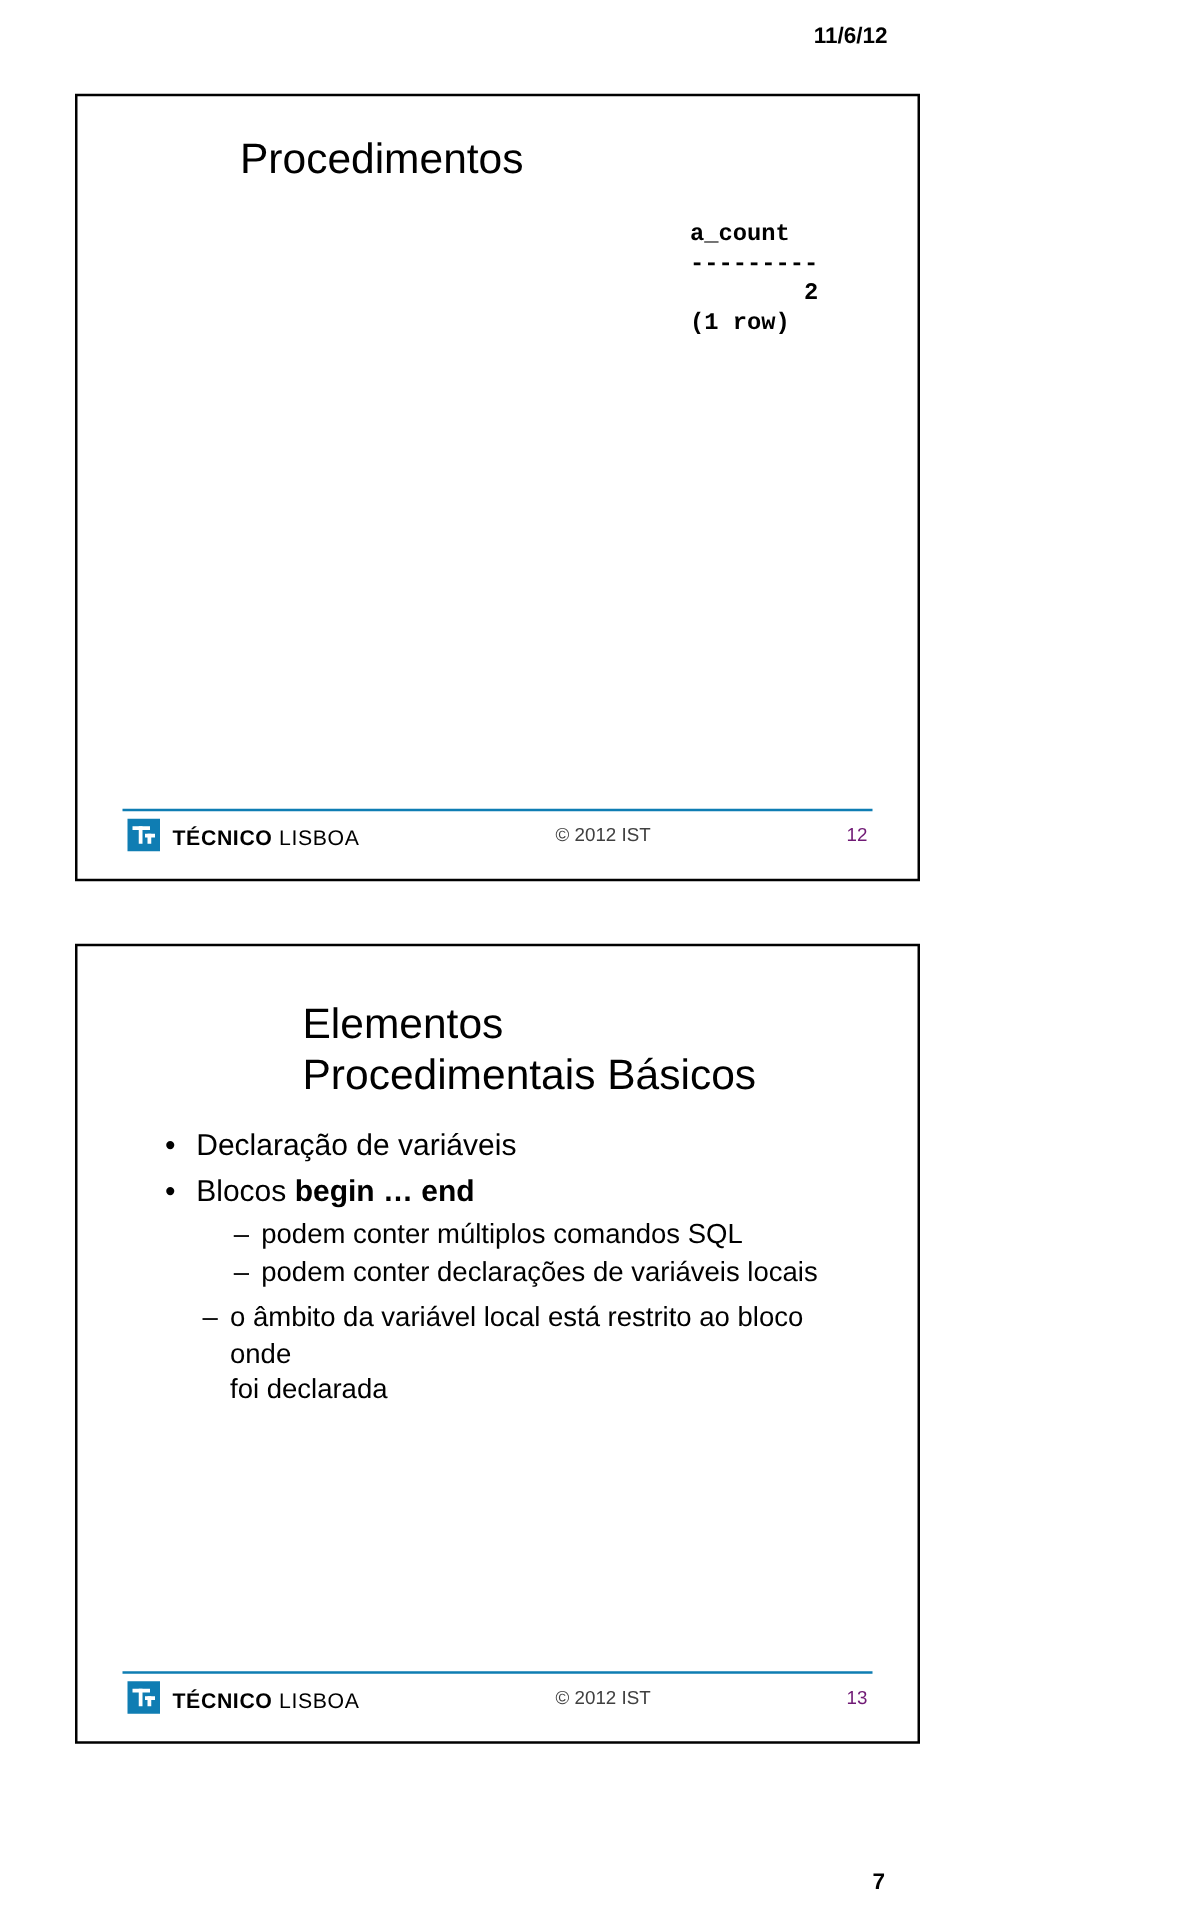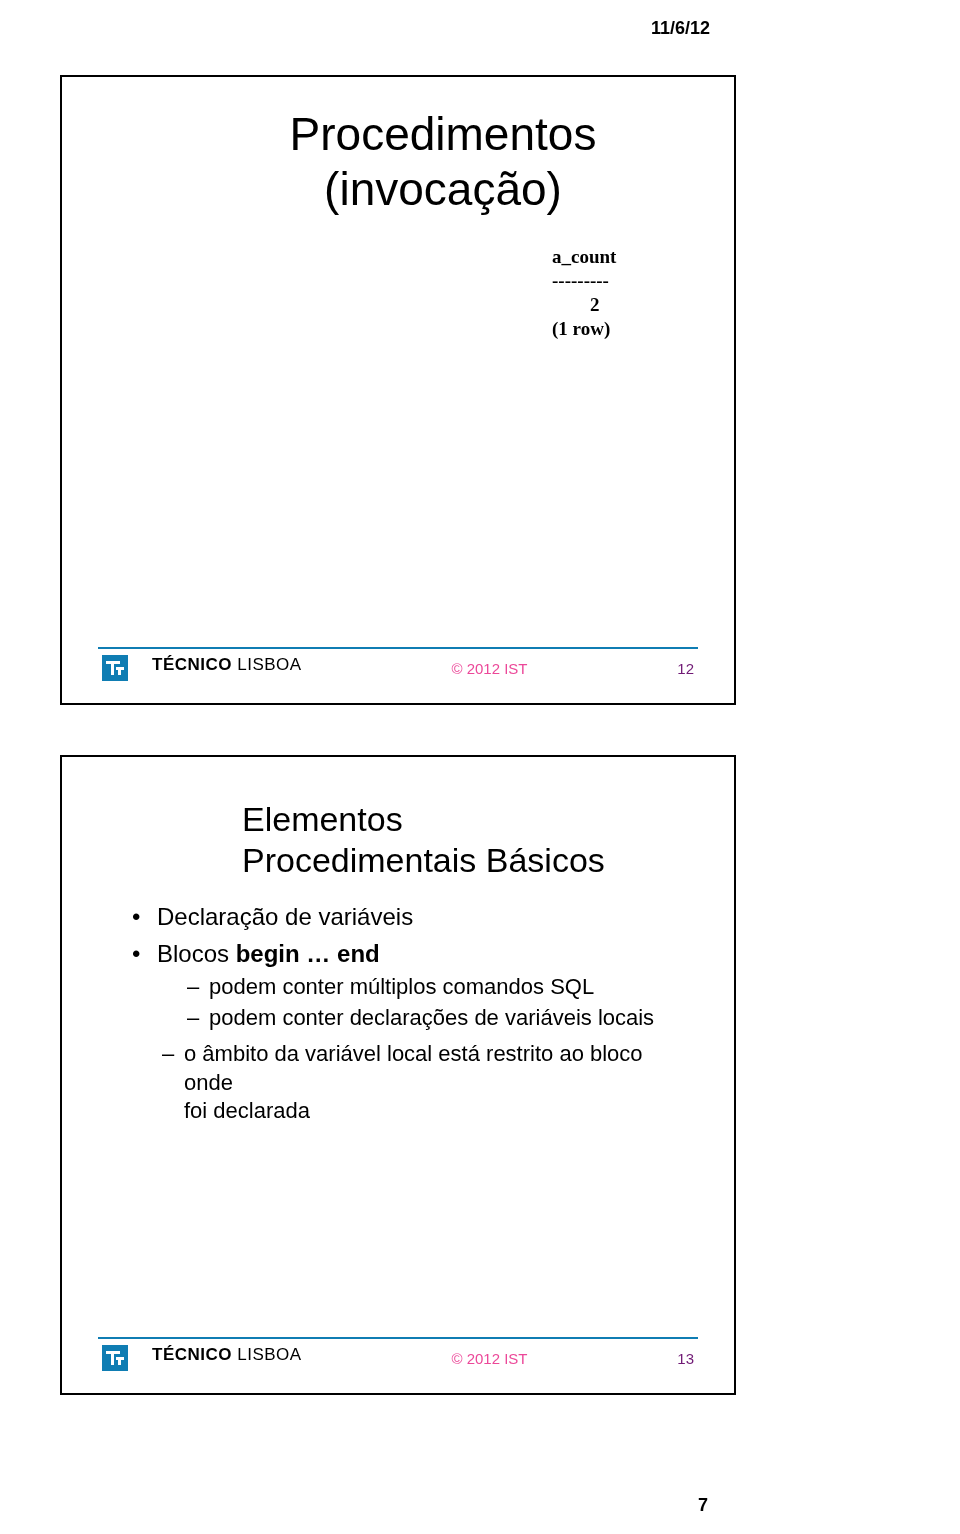--- a/index.html
+++ b/index.html
@@ -25,41 +25,41 @@
   }
   .slide {
     border: 2px solid #000;
     margin-top: 50px;
     height: 630px;
     position: relative;
     padding: 30px 40px 0 40px;
   }
   .slide.second { height: 640px; }
   .title {
-    font-size: 46px;
-    text-align: center;
+    font-size: 34px;
+    text-align: left;
     margin: 0 0 25px 90px;
     line-height: 1.2;
   }
   .title2 {
     font-size: 34px;
     text-align: left;
     margin: 12px 0 20px 140px;
     line-height: 1.2;
   }
   .code {
     font-family: "Courier New", monospace;
     font-size: 22px;
     font-weight: bold;
     white-space: pre;
     margin-left: 20px;
     line-height: 1.3;
   }
   .result {
-    font-family: Liberation Serif, serif;
+    font-family: Liberation Mono, monospace;
     font-size: 19px;
     font-weight: bold;
     white-space: pre;
     text-align: left;
     margin-top: 28px;
     margin-left: 450px;
     line-height: 1.25;
   }
   .bull-list {
     list-style: none;
@@ -111,22 +111,22 @@
     bottom: 22px;
     left: 40px;
     right: 40px;
     display: flex;
     align-items: center;
     justify-content: space-between;
     gap: 10px;
   }
   .footer-left {
     display: flex;
-    align-items: flex-start;
-    gap: 24px;
+    align-items: flex-end;
+    gap: 10px;
   }
   .logo {
     width: 26px;
     height: 26px;
     background: #0f7db3;
     position: relative;
   }
   .logo-t1, .logo-t2 {
     position: absolute;
     background: #fff;
@@ -136,21 +136,21 @@
   .logo-t3 { position:absolute; width:3px; height:8px; background:#fff; top:12px; left:16px;}
   .logo-t4 { position:absolute; width:8px; height:3px; background:#fff; top:12px; left:14px;}
   .brand {
     font-size: 17px;
     letter-spacing: 0.5px;
   }
   .brand .b1 { font-weight: bold; }
   .brand .b2 { font-weight: normal; }
   .copyright {
     font-size: 15px;
-    color: #ec4899;
+    color: #404040;
   }
   .slidenum {
     font-size: 15px;
     color: #701a75;
   }
   .footer-line {
     position: absolute;
     bottom: 54px;
     left: 36px;
     right: 36px;
@@ -168,21 +168,20 @@
 </style>
 </head>
 <body>
 
 <div class="page">
   <div class="date">11/6/12</div>
 
   <div class="slide">
     <div class="title">
       <span>Procedimentos</span><br>
-      <span>(invocação)</span>
     </div>
     <div class="result"><span>a_count</span>
 <span>---------</span>
 <span>        2</span>
 <span>(1 row)</span></div>
 
     <div class="footer-line"></div>
     <div class="footer">
       <div class="footer-left">
         <div class="logo">

